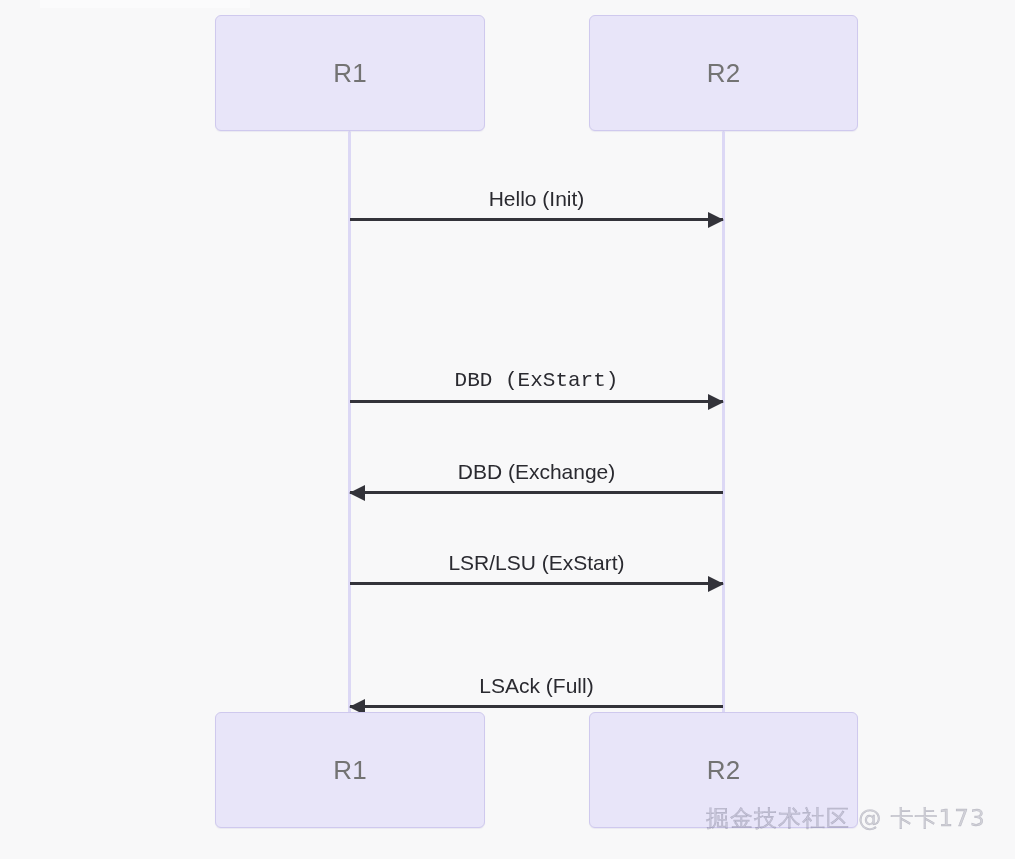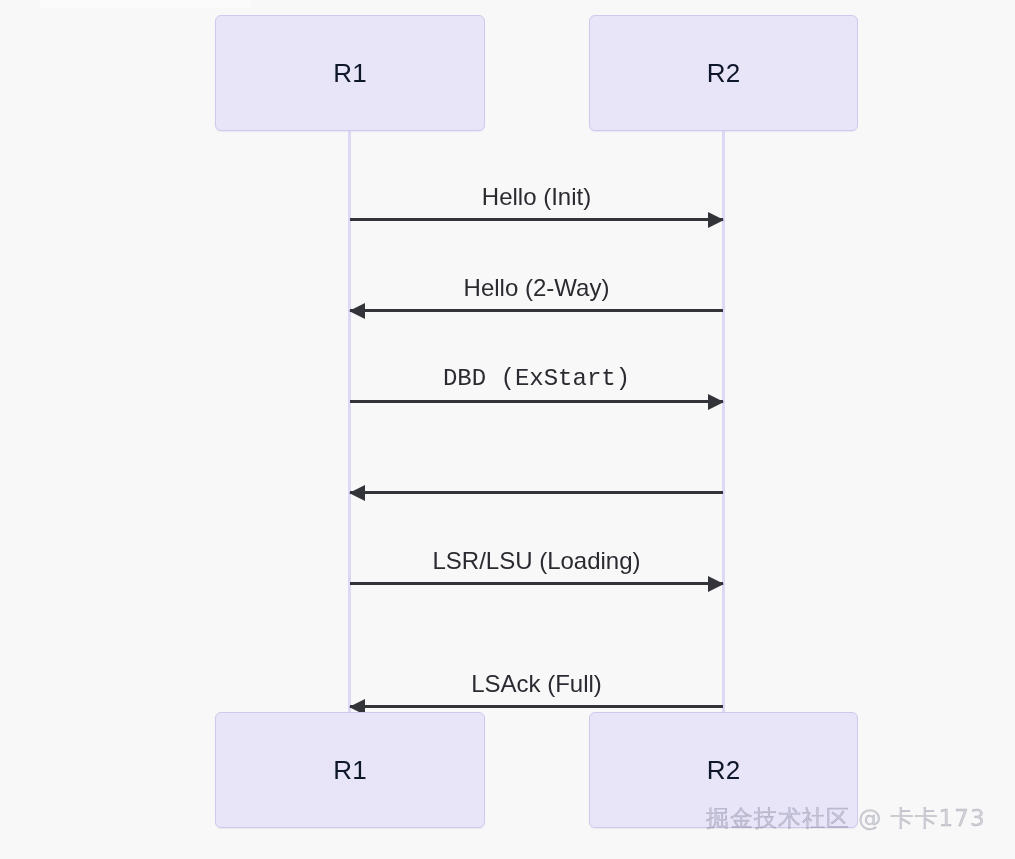--- a/index.html
+++ b/index.html
@@ -48,38 +48,38 @@
     border: 1px solid #cfc9ee;
     border-radius: 6px;
     box-sizing: border-box;
     display: flex;
     align-items: center;
     justify-content: center;
     box-shadow: 0 1px 1px rgba(120, 110, 180, 0.10);
   }
   .participant .p-label {
     font-size: 26px;
-    color: #0f172a;
+    color: #737373;
     font-family: "Liberation Sans", "DejaVu Sans", sans-serif;
     letter-spacing: 0.2px;
     line-height: 1;
   }
 
   
   .message {
     position: absolute;
     height: 40px;
   }
   .msg-label {
     position: absolute;
     left: 0;
     right: 0;
     bottom: 12px;
     text-align: center;
-    font-size: 24px;
+    font-size: 21px;
     color: #2a2a30;
     white-space: nowrap;
     line-height: 1;
   }
   .msg-line {
     position: absolute;
     left: 0;
     right: 0;
     bottom: 0;
     height: 3px;
@@ -129,39 +129,35 @@
   <div class="participant" style="left:589px; top:15px; width:269px; height:116px;">
     <span class="p-label">R2</span>
   </div>
 
   <div class="message" style="left:350px; top:181px; width:373px;">
     <span class="msg-label">Hello (Init)</span>
     <span class="msg-line"></span>
     <span class="arrowhead right"></span>
   </div>
 
-  <div class="message" style="left:350px; top:272px; width:373px;">
-    <span class="msg-label">Hello (2-Way)</span>
-    <span class="msg-line"></span>
-    <span class="arrowhead left"></span>
-  </div>
 
   <div class="message" style="left:350px; top:363px; width:373px;font-family:Liberation Mono, monospace;">
     <span class="msg-label">DBD (ExStart)</span>
     <span class="msg-line"></span>
     <span class="arrowhead right"></span>
   </div>
 
   <div class="message" style="left:350px; top:454px; width:373px;">
+    <span class="msg-label">DBD (Exchange)</span>
     <span class="msg-line"></span>
     <span class="arrowhead left"></span>
   </div>
 
   <div class="message" style="left:350px; top:545px; width:373px;">
-    <span class="msg-label">LSR/LSU (Loading)</span>
+    <span class="msg-label">LSR/LSU (ExStart)</span>
     <span class="msg-line"></span>
     <span class="arrowhead right"></span>
   </div>
 
   <div class="message" style="left:350px; top:668px; width:373px;">
     <span class="msg-label">LSAck (Full)</span>
     <span class="msg-line"></span>
     <span class="arrowhead left"></span>
   </div>
 

